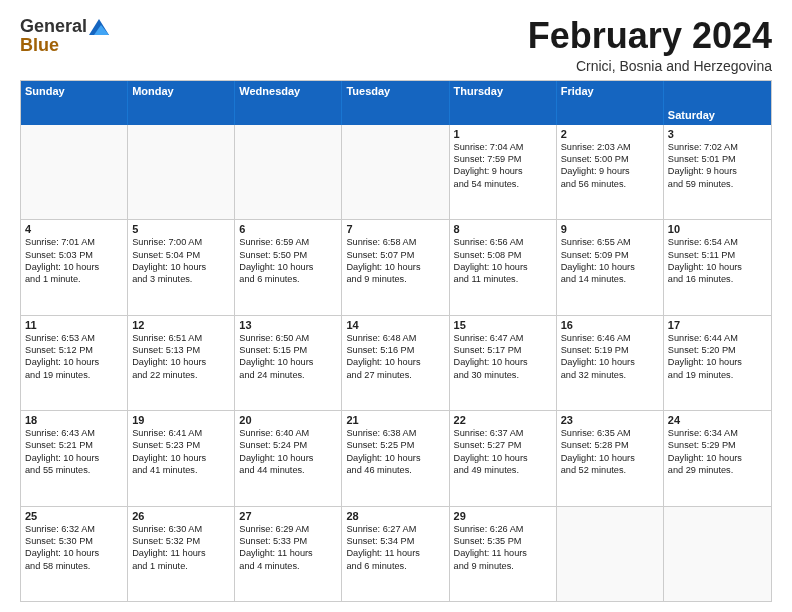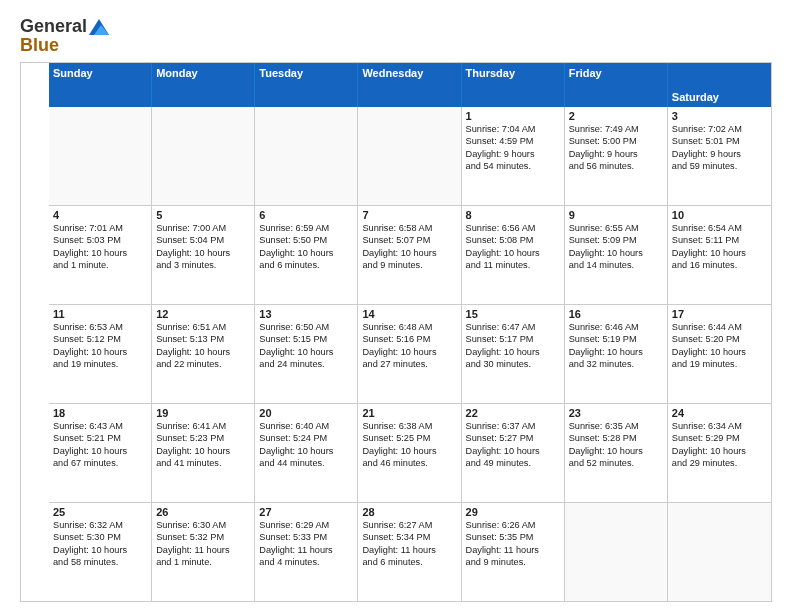--- a/index.html
+++ b/index.html
@@ -40,21 +40,20 @@
     .location {
       font-size: 14px;
       color: #333;
       margin-top: 2px;
     }
     .calendar {
       flex: 1;
       display: flex;
       flex-direction: column;
       border: 1px solid #ccc;
-      padding-left: 28px;
     }
     .calendar-header {
       display: grid;
       grid-template-columns: repeat(7, 1fr);
       background: #1565c0;
     }
     .cal-header-cell {
       color: #fff;
       font-size: 11px;
       font-weight: bold;
@@ -105,48 +104,52 @@
     <div class="logo">
       <div style="display:flex;align-items:center;">
         <span style="font-size:18px;font-weight:bold;color:#333;">General</span>
         <svg width="20" height="16" viewBox="0 0 20 16" style="margin-left:2px;">
           <polygon points="0,16 10,0 20,16" fill="#1565c0"></polygon>
           <polygon points="5,16 12,6 20,16" fill="#42a5f5"></polygon>
         </svg>
       </div>
       <span style="font-size:18px;font-weight:bold;color:#a16207;margin-top:-2px;">Blue</span>
     </div>
+    <div class="header-right">
+      <div class="month-title">February 2024</div>
+      <div class="location">Crnici, Bosnia and Herzegovina</div>
+    </div>
   </div>
 
   <div class="calendar">
     <div class="calendar-header">
     <div class="cal-header-cell">Sunday</div>
         <div class="cal-header-cell">Monday</div>
+        <div class="cal-header-cell">Wednesday</div>
         <div class="cal-header-cell">Tuesday</div>
-        <div class="cal-header-cell">Wednesday</div>
         <div class="cal-header-cell">Thursday</div>
         <div class="cal-header-cell">Friday</div>
         <div class="cal-header-cell">Saturday</div>
       </div>
     <div class="calendar-body">
     <div class="cal-row">
           <div class="cal-cell empty"></div>
           <div class="cal-cell empty"></div>
           <div class="cal-cell empty"></div>
           <div class="cal-cell empty"></div>
           <div class="cal-cell">
             <div class="day-num">1</div>
             <div class="cell-line">Sunrise: 7:04 AM</div>
-            <div class="cell-line">Sunset: 4:59 PM</div>
+            <div class="cell-line">Sunset: 7:59 PM</div>
             <div class="cell-line">Daylight: 9 hours</div>
             <div class="cell-line">and 54 minutes.</div>
           </div>
           <div class="cal-cell">
             <div class="day-num">2</div>
-            <div class="cell-line">Sunrise: 7:49 AM</div>
+            <div class="cell-line">Sunrise: 2:03 AM</div>
             <div class="cell-line">Sunset: 5:00 PM</div>
             <div class="cell-line">Daylight: 9 hours</div>
             <div class="cell-line">and 56 minutes.</div>
           </div>
           <div class="cal-cell">
             <div class="day-num">3</div>
             <div class="cell-line">Sunrise: 7:02 AM</div>
             <div class="cell-line">Sunset: 5:01 PM</div>
             <div class="cell-line">Daylight: 9 hours</div>
             <div class="cell-line">and 59 minutes.</div>
@@ -253,21 +256,21 @@
             <div class="cell-line">Daylight: 10 hours</div>
             <div class="cell-line">and 19 minutes.</div>
           </div>
         </div>
         <div class="cal-row">
           <div class="cal-cell">
             <div class="day-num">18</div>
             <div class="cell-line">Sunrise: 6:43 AM</div>
             <div class="cell-line">Sunset: 5:21 PM</div>
             <div class="cell-line">Daylight: 10 hours</div>
-            <div class="cell-line">and 67 minutes.</div>
+            <div class="cell-line">and 55 minutes.</div>
           </div>
           <div class="cal-cell">
             <div class="day-num">19</div>
             <div class="cell-line">Sunrise: 6:41 AM</div>
             <div class="cell-line">Sunset: 5:23 PM</div>
             <div class="cell-line">Daylight: 10 hours</div>
             <div class="cell-line">and 41 minutes.</div>
           </div>
           <div class="cal-cell">
             <div class="day-num">20</div>

